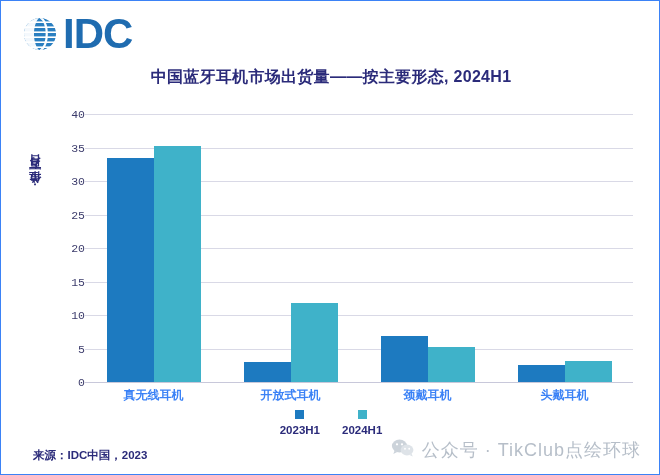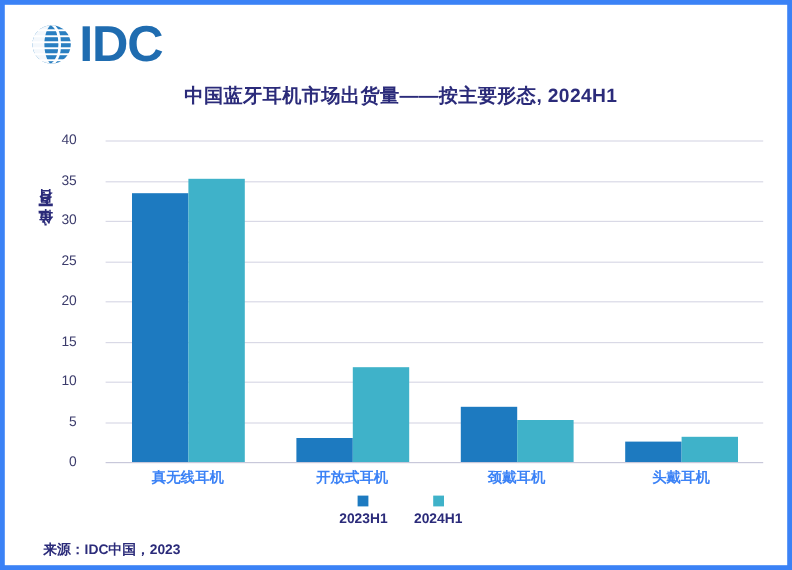--- a/index.html
+++ b/index.html
@@ -10,21 +10,21 @@
     overflow: hidden;
     background: #ffffff;
     font-family: "Liberation Sans", "DejaVu Sans", sans-serif;
   }
 
   #page {
     position: relative;
     width: 660px;
     height: 475px;
     background: #ffffff;
-    border: 4px solid #3b82f6;
+    border: 1px solid #3b82f6;
   }
 
   
   .logo-wrap {
     position: absolute;
     left: 18px;
     top: 12px;
     display: flex;
     align-items: center;
     gap: 2px;
@@ -74,25 +74,26 @@
     height: 1px;
     background: #d9d9e6;
   }
   .gridline.zero {
     background: #c8c8da;
   }
 
   .ytick {
     position: absolute;
     right: 100%;
-    margin-right: 24px;
+    margin-right: 0;
     transform: translateY(-50%);
     font-size: 11.5px;
     color: #3b3b6b;
     white-space: nowrap;
+    font-family: Liberation Mono, monospace;
   }
 
   .ylabel {
     position: absolute;
     left: 26px;
     top: 175px;
     font-size: 12px;
     font-weight: 700;
     color: #2b2b7a;
     writing-mode: vertical-rl;
@@ -293,14 +294,29 @@
         <span class="legend-label">2023H1</span>
       </div>
       <div class="legend-item">
         <span class="legend-swatch" style="background: rgb(63, 178, 201);"></span>
         <span class="legend-label">2024H1</span>
       </div>
     </div>
 
   <div class="source">来源：IDC中国，2023</div>
 
+  <div class="watermark">
+    <span>
+      <svg width="24" height="20" viewBox="0 0 24 20" aria-hidden="true">
+        <ellipse cx="8.5" cy="8" rx="7.6" ry="6.4" fill="#b9c3cd"></ellipse>
+        <path d="M3.6 12.5 L2.3 16 L6.2 14.1 Z" fill="#b9c3cd"></path>
+        <circle cx="6" cy="6.3" r="1.15" fill="#ffffff"></circle>
+        <circle cx="11" cy="6.3" r="1.15" fill="#ffffff"></circle>
+        <ellipse cx="16" cy="12" rx="6.4" ry="5.4" fill="#d2d9e0"></ellipse>
+        <path d="M20.6 15.6 L21.7 18.4 L18.4 16.9 Z" fill="#d2d9e0"></path>
+        <circle cx="14" cy="10.7" r="0.95" fill="#ffffff"></circle>
+        <circle cx="18.2" cy="10.7" r="0.95" fill="#ffffff"></circle>
+      </svg>
+    </span>
+    <span class="wm-text">公众号 · TikClub点绘环球</span>
+  </div>
 
 </div>
 
 </body></html>

